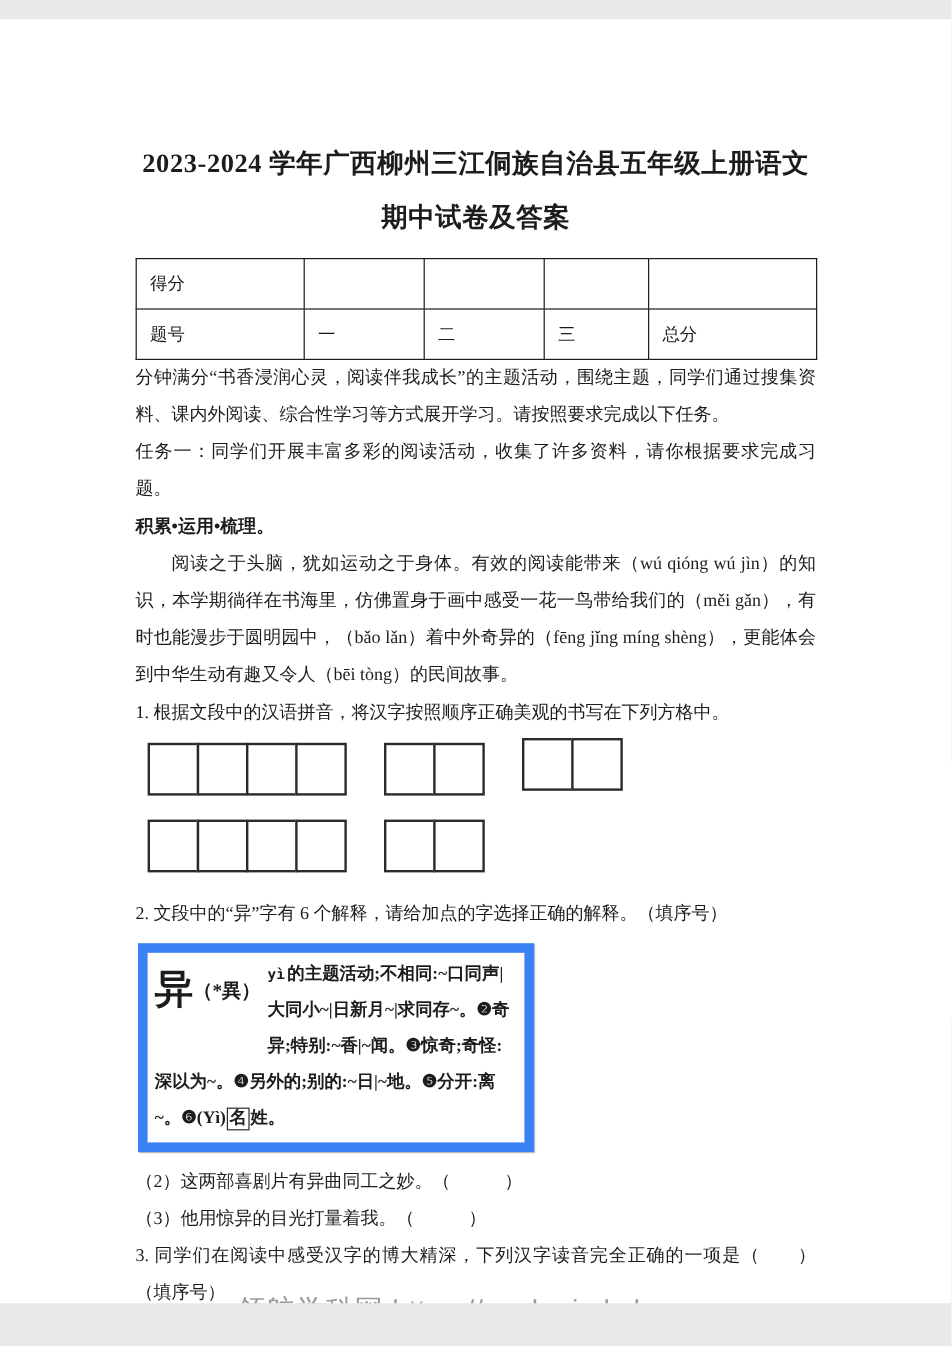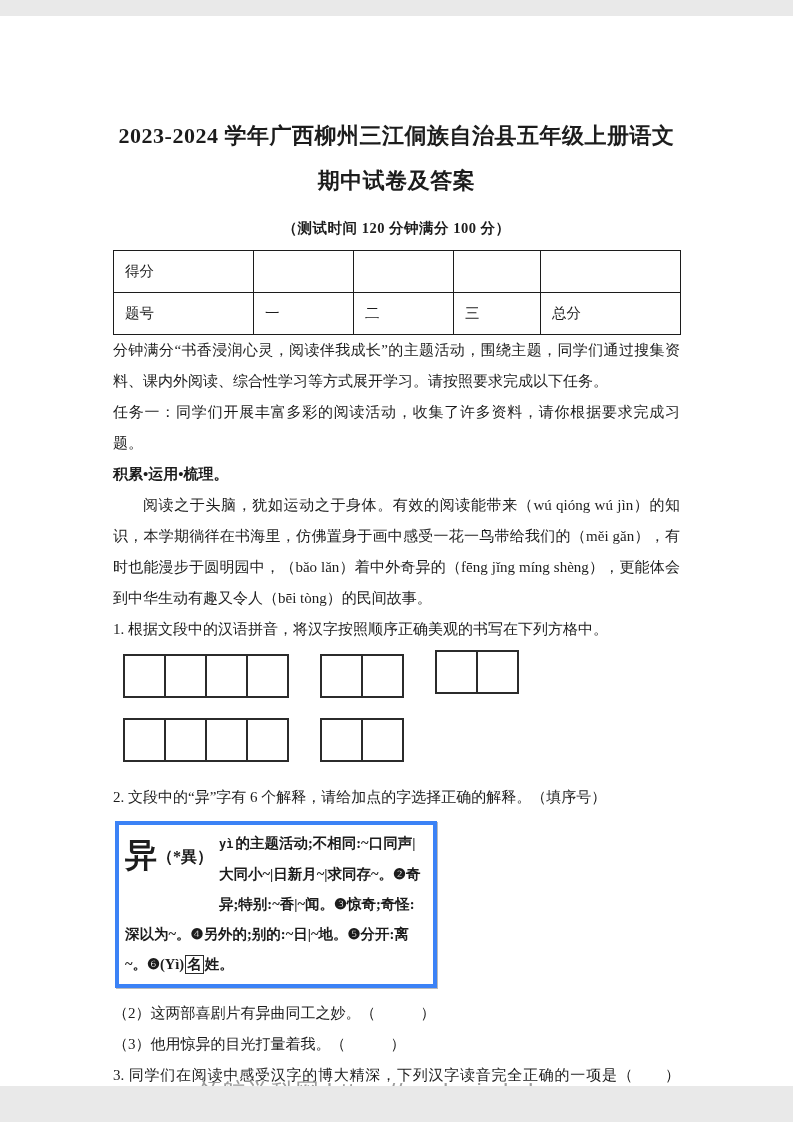--- a/index.html
+++ b/index.html
@@ -66,21 +66,21 @@
     background:#fff;
     margin-left:-2px;
   }
   .wbox:first-child{margin-left:0;}
   .q2-line{margin-top:4px;}
   
   .dict-box{
     margin-top:8px;
     margin-left:2px;
     width:302px;
-    border:4px solid #3b82f6;
+    border:8px solid #3b82f6;
     padding:3px 6px 5px 6px;
     font-size:14.5px;
     font-weight:bold;
     line-height:30px;
     box-shadow:1px 1px 0 #bbb;
   }
   .dict-headword{
     float:left;
     padding-top:12px;
     padding-right:6px;
@@ -111,21 +111,20 @@
   }
 </style>
 </head>
 <body>
 
 <div class="page">
   <div class="content">
 
     <h1 class="doc-title">2023-2024 学年广西柳州三江侗族自治县五年级上册语文期中试卷及答案</h1>
 
-    <div class="doc-subtitle">（测试时间 120 分钟满分 100 分）</div>
 
     <table class="score-table">
       <colgroup>
         <col style="width:140px">
           <col style="width:100px">
           <col style="width:100px">
           <col style="width:87px">
           <col style="width:140px">
       </colgroup>
       <tbody>

